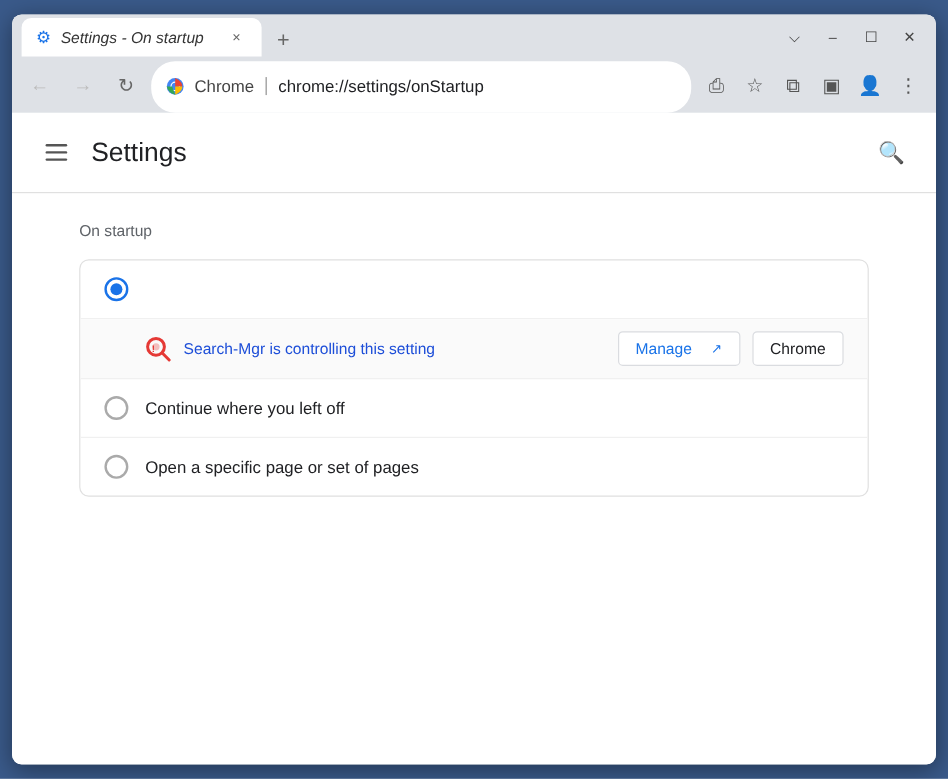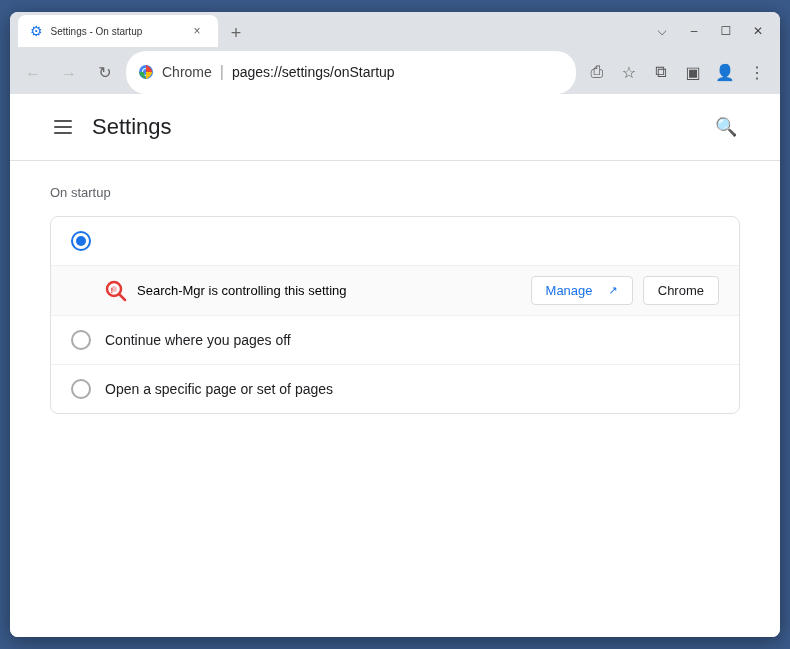--- a/index.html
+++ b/index.html
@@ -72,21 +72,22 @@
     }
     .tab-icon {
       color: #1a73e8;
       font-size: 14px;
     }
     .tab-title {
       flex: 1;
       overflow: hidden;
       text-overflow: ellipsis;
       white-space: nowrap;
-      font-size: 10px;
+      font-size: 13px;
+      font-style: italic;
     }
     .tab-close {
       width: 18px;
       height: 18px;
       border-radius: 50%;
       display: flex;
       align-items: center;
       justify-content: center;
       font-size: 12px;
       cursor: pointer;
@@ -173,21 +174,21 @@
     .content-area {
       flex: 1;
       background: #fff;
       display: flex;
       flex-direction: column;
       overflow: hidden;
     }
     .settings-header {
       display: flex;
       align-items: center;
-      padding: 16px 36px;
+      padding: 16px 20px;
       border-bottom: 1px solid #e0e0e0;
       gap: 12px;
     }
     .hamburger-btn {
       width: 34px;
       height: 34px;
       border-radius: 50%;
       display: flex;
       flex-direction: column;
       align-items: center;
@@ -216,21 +217,21 @@
       display: flex;
       align-items: center;
       justify-content: center;
       cursor: pointer;
       color: #555;
       font-size: 18px;
       border: none;
       background: transparent;
     }
     .settings-body {
-      padding: 24px 40px;
+      padding: 24px 56px;
       overflow-y: auto;
       flex: 1;
     }
     .section-title {
       font-size: 13px;
       color: #5f6368;
       font-weight: 500;
       margin-bottom: 16px;
       text-transform: none;
     }
@@ -280,21 +281,21 @@
       background: #fafafa;
       border-bottom: 1px solid #f0f0f0;
     }
     .warning-icon {
       width: 22px;
       height: 22px;
       flex-shrink: 0;
     }
     .sub-row-text {
       font-size: 13px;
-      color: #000000;
+      color: #1d4ed8;
       flex: 1;
     }
     .manage-btn {
       display: flex;
       align-items: center;
       gap: 16px;
       padding: 6px 14px;
       border: 1px solid #dadce0;
       border-radius: 4px;
       font-size: 13px;
@@ -345,21 +346,21 @@
       <svg class="url-chrome-logo" viewBox="0 0 16 16">
         <circle cx="8" cy="8" r="7" fill="#4285f4"></circle>
         <circle cx="8" cy="8" r="4" fill="white"></circle>
         <circle cx="8" cy="8" r="3" fill="#4285f4"></circle>
         <path d="M8 1 Q14 4 14 8 L8 8 Z" fill="#ea4335"></path>
         <path d="M1 8 Q2 13 8 15 L5.5 8 Z" fill="#34a853"></path>
         <path d="M8 15 Q14 12 14 8 L8 8 Z" fill="#fbbc04"></path>
       </svg>
       <span style="color:#444;">Chrome</span>
       <span class="url-separator">|</span>
-      <span class="url-text">pages://settings/onStartup</span>
+      <span class="url-text">chrome://settings/onStartup</span>
     </div>
     <div class="toolbar-icons">
       <button class="toolbar-icon-btn">⎙</button>
       <button class="toolbar-icon-btn">☆</button>
       <button class="toolbar-icon-btn">⧉</button>
       <button class="toolbar-icon-btn">▣</button>
       <button class="toolbar-icon-btn">👤</button>
       <button class="toolbar-icon-btn">⋮</button>
     </div>
   </div>
@@ -398,21 +399,21 @@
           <span class="sub-row-text">Search-Mgr is controlling this setting</span>
           <button class="manage-btn">
             <span>Manage</span>
             <span style="font-size:11px;">↗</span>
           </button>
           <button class="disable-btn">Chrome</button>
         </div>
 
         <div class="option-row">
           <div class="radio-outer"></div>
-          <span class="option-label">Continue where you pages off</span>
+          <span class="option-label">Continue where you left off</span>
         </div>
 
         <div class="option-row">
           <div class="radio-outer"></div>
           <span class="option-label">Open a specific page or set of pages</span>
         </div>
       </div>
     </div>
   </div>
 </div>

